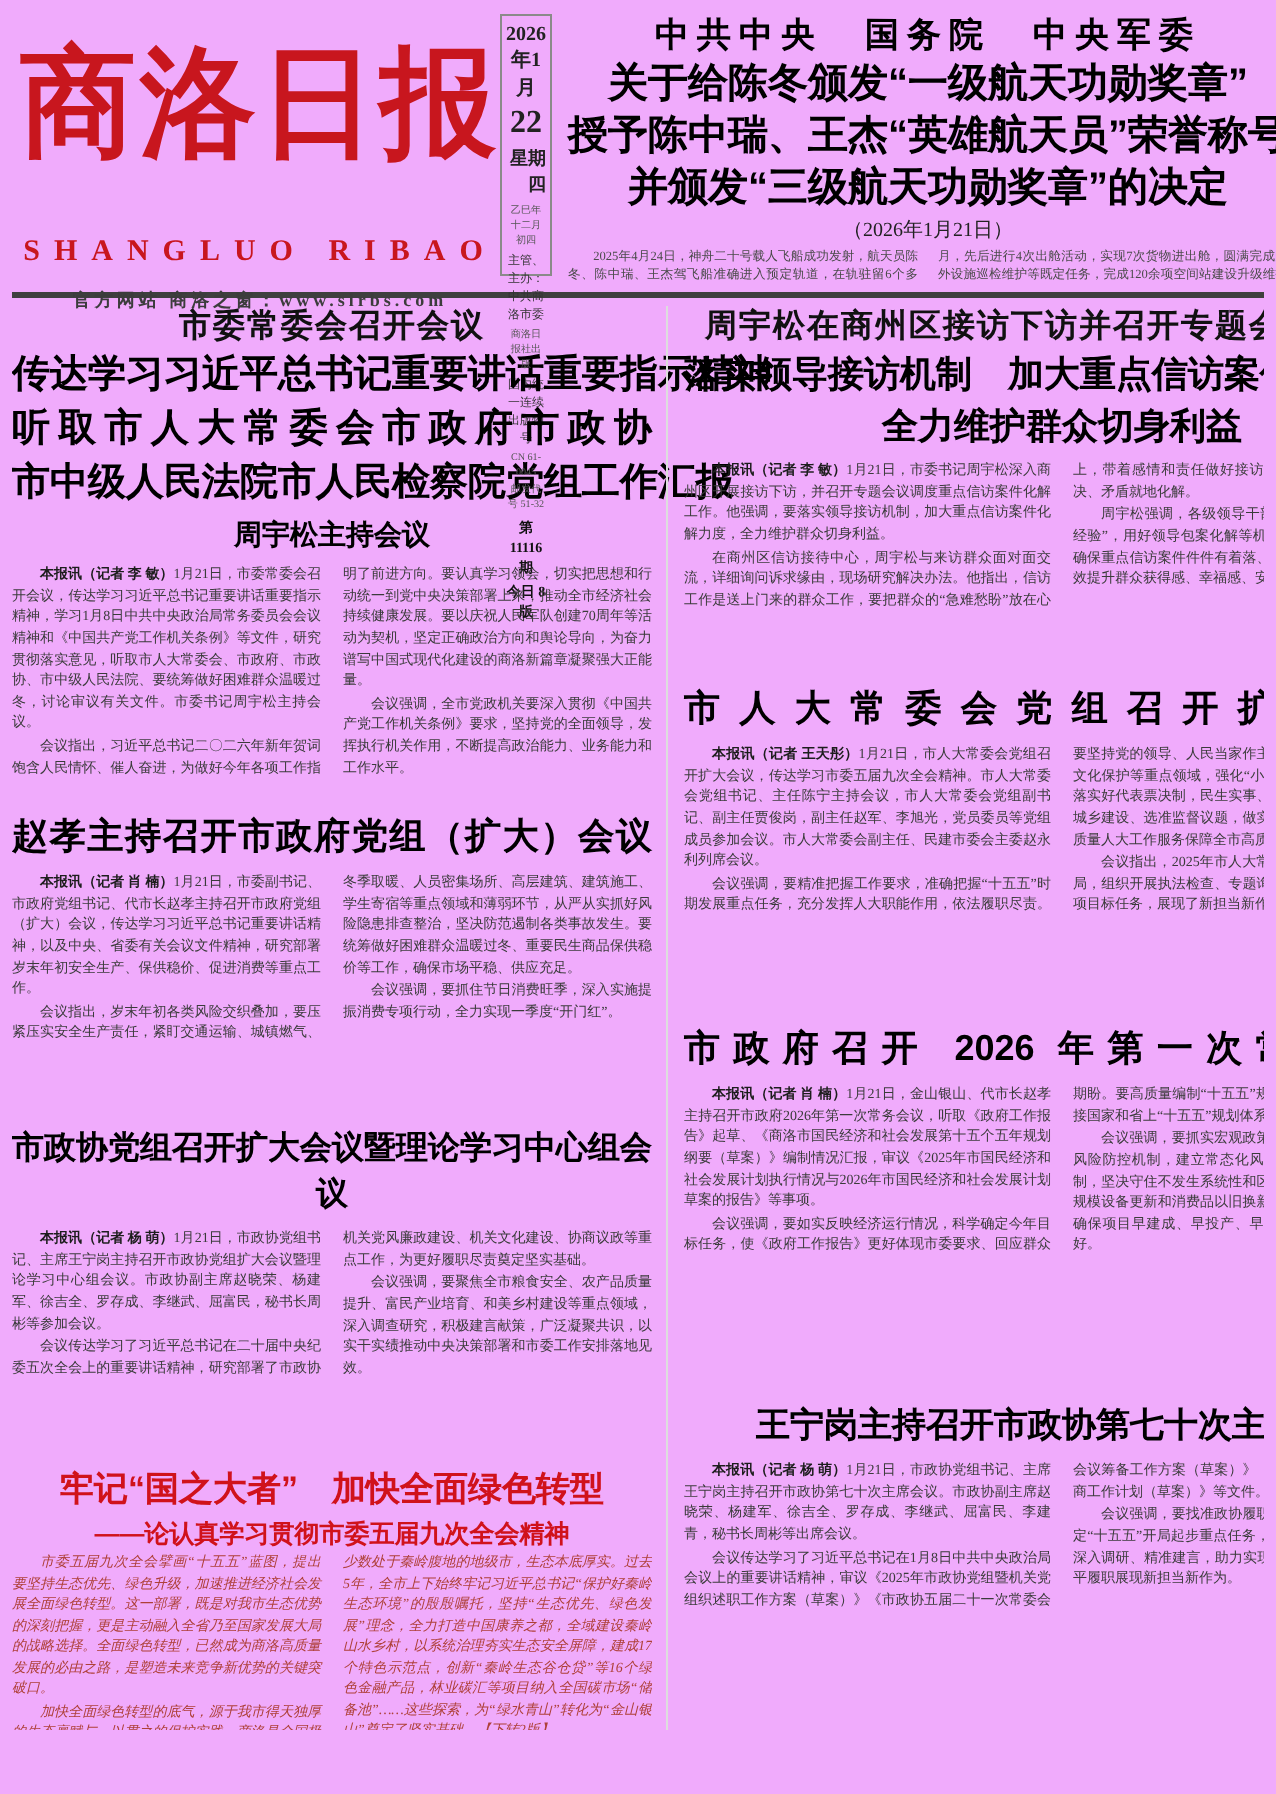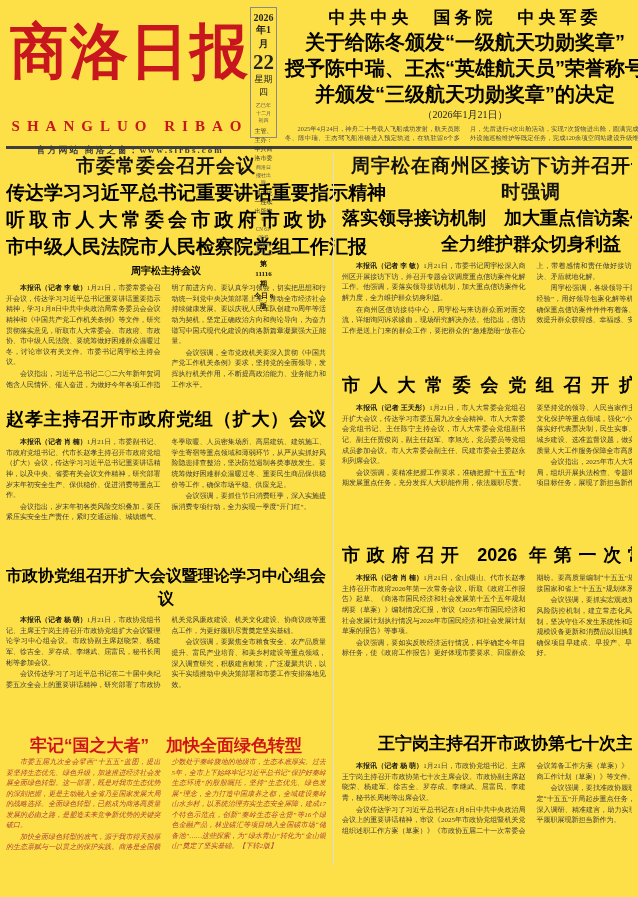--- a/index.html
+++ b/index.html
@@ -1,29 +1,29 @@
 <!DOCTYPE html>
 <html><head>
 <meta charset="utf-8">
 <style>
   * { margin:0; padding:0; box-sizing:border-box; }
   html,body { background:#f2f2ee; }
   body { font-family:"Liberation Serif", serif; }
-  #page { width:638px; height:897px; margin:0 auto; background:#fde047; overflow:hidden; position:relative; padding:4px 6px 0 6px; }
+  #page { width:638px; height:897px; margin:0 auto; background:#f0abfc; overflow:hidden; position:relative; padding:4px 6px 0 6px; }
 
   
   .header { display:flex; align-items:stretch; height:140px; }
   .mast { width:254px; padding:2px 0 0 4px; }
   .mast-title { font-size:58px; line-height:92px; font-weight:bold; color:#c8161e; letter-spacing:2px; font-family:"Liberation Serif", serif; transform:scaleY(1.04); white-space:nowrap; }
   .mast-pinyin { font-size:15px; font-weight:bold; color:#c8161e; letter-spacing:7px; text-align:center; margin-top:20px; font-family:"Liberation Serif", serif; }
   .mast-site { font-size:9px; color:#3c3c3c; letter-spacing:2px; text-align:center; margin-top:9px; font-weight:bold; }
   .datebox { width:78px; border:1px solid #8a8a8a; margin-top:3px; padding:4px 2px; text-align:center; color:#222; height:131px; }
   .db-month { font-size:10px; font-weight:bold; }
-  .db-day { font-size:21px; font-weight:bold; line-height:22px; }
-  .db-week { font-size:9px; font-weight:normal; margin-bottom:2px; }
+  .db-day { font-size:16px; font-weight:bold; line-height:22px; }
+  .db-week { font-size:9px; font-weight:bold; margin-bottom:2px;text-align:right; }
   .db-small { font-size:5.5px; color:#555; line-height:8px; transform:scale(.92); }
   .db-tiny { font-size:6px; color:#333; line-height:9px; margin-top:2px; }
   .db-bold { font-size:7px; color:#111; font-weight:bold; line-height:10px; margin-top:2px; }
   .decision { flex:1; padding:2px 2px 0 8px; }
   .dec-kicker { text-align:center; font-family:"Liberation Sans", sans-serif; font-weight:bold; font-size:17px; letter-spacing:4px; color:#000; }
   .dec-line { text-align:center; font-family:"Liberation Sans", sans-serif; font-weight:bold; font-size:20px; line-height:26px; color:#000; white-space:nowrap; }
   .dec-date { text-align:center; font-size:10px; color:#222; margin-top:1px; }
   .dec-body { column-count:2; column-gap:10px; font-size:6.3px; line-height:1.45; color:#4a4a4a; text-align:justify; height:26px; overflow:hidden; margin-top:2px; }
   .dec-body p { text-indent:2em; }
 
@@ -35,25 +35,25 @@
   .slashes { display:flex; margin:0 4px 0 10px; }
   .slash { width:7px; height:24px; margin-right:3px; transform:skewX(-28deg); }
   .s1 { background:#f3b6c3; } .s2 { background:#ec7b93; } .s3 { background:#df2b49; }
   .b-box { background:#e60012; color:#fff; font-family:"Liberation Sans", sans-serif; font-weight:bold; font-size:17px; letter-spacing:3px; padding:4px 14px 5px; white-space:nowrap; }
 
   
   .main { display:flex; margin-top:4px; height:712px; overflow:hidden; }
   .colL { width:327px; padding-right:7px; }
   .colR { flex:1; padding-left:8px; border-left:1px solid #ddd; }
 
-  .kicker { text-align:center; font-family:"Liberation Sans", sans-serif; font-weight:bold; font-size:19px; color:#111; letter-spacing:1px; }
+  .kicker { text-align:center; font-family:"Liberation Sans", sans-serif; font-weight:bold; font-size:16px; color:#111; letter-spacing:1px; }
   .hl { text-align:center; font-family:"Liberation Sans", sans-serif; font-weight:bold; color:#000; }
   .hl-a { font-size:19px; line-height:27px; white-space:nowrap; }
   .stretch { text-align:justify; text-align-last:justify; white-space:normal; }
-  .sub { text-align:center; font-family:"Liberation Sans", sans-serif; font-weight:bold; font-size:10px; margin:4px 0 5px; }
+  .sub { text-align:center; font-family:"Liberation Sans", sans-serif; font-weight:bold; font-size:14px; margin:4px 0 5px; }
   .t-mid { font-size:17px; line-height:24px; margin-bottom:5px; }
   .t-sp { font-size:18px; line-height:26px; margin-bottom:5px; }
   .t-c { font-size:16px; line-height:23px; margin-bottom:5px; }
 
   .body2 { column-count:2; column-gap:11px; font-size:7px; line-height:1.52; color:#3b3b3b; text-align:justify; overflow:hidden; }
   .body2 p { text-indent:2em; margin-bottom:1px; }
   .lead { font-weight:bold; color:#1d1d1d; }
   .hA { height:116px; } .hB { height:120px; } .hC { height:112px; }
   .hE { height:104px; } .hF { height:132px; } .hG { height:152px; } .hH { height:116px; }
   .art { margin-bottom:7px; }
@@ -138,20 +138,21 @@
         <div class="hl t-c">市政协党组召开扩大会议暨理论学习中心组会议</div>
         <div class="body2 hC">
           <p><b class="lead">本报讯（记者 杨 萌）</b><span>1月21日，市政协党组书记、主席王宁岗主持召开市政协党组扩大会议暨理论学习中心组会议。市政协副主席赵晓荣、杨建军、徐吉全、罗存成、李继武、屈富民，秘书长周彬等参加会议。</span></p>
           <p>会议传达学习了习近平总书记在二十届中央纪委五次全会上的重要讲话精神，研究部署了市政协机关党风廉政建设、机关文化建设、协商议政等重点工作，为更好履职尽责奠定坚实基础。</p>
           <p>会议强调，要聚焦全市粮食安全、农产品质量提升、富民产业培育、和美乡村建设等重点领域，深入调查研究，积极建言献策，广泛凝聚共识，以实干实绩推动中央决策部署和市委工作安排落地见效。</p>
         </div>
       </div>
 
       <div class="red-art">
         <div class="red-t">牢记“国之大者”　加快全面绿色转型</div>
+        <div class="red-sub">——论认真学习贯彻市委五届九次全会精神</div>
         <div class="red-body">
           <p>市委五届九次全会擘画“十五五”蓝图，提出要坚持生态优先、绿色升级，加速推进经济社会发展全面绿色转型。这一部署，既是对我市生态优势的深刻把握，更是主动融入全省乃至国家发展大局的战略选择。全面绿色转型，已然成为商洛高质量发展的必由之路，是塑造未来竞争新优势的关键突破口。</p>
           <p>加快全面绿色转型的底气，源于我市得天独厚的生态禀赋与一以贯之的保护实践。商洛是全国极少数处于秦岭腹地的地级市，生态本底厚实。过去5年，全市上下始终牢记习近平总书记“保护好秦岭生态环境”的殷殷嘱托，坚持“生态优先、绿色发展”理念，全力打造中国康养之都，全域建设秦岭山水乡村，以系统治理夯实生态安全屏障，建成17个特色示范点，创新“秦岭生态谷仓贷”等16个绿色金融产品，林业碳汇等项目纳入全国碳市场“储备池”……这些探索，为“绿水青山”转化为“金山银山”奠定了坚实基础。【下转2版】</p>
         </div>
       </div>
 
     </div>
 
     <div class="colR">
 

